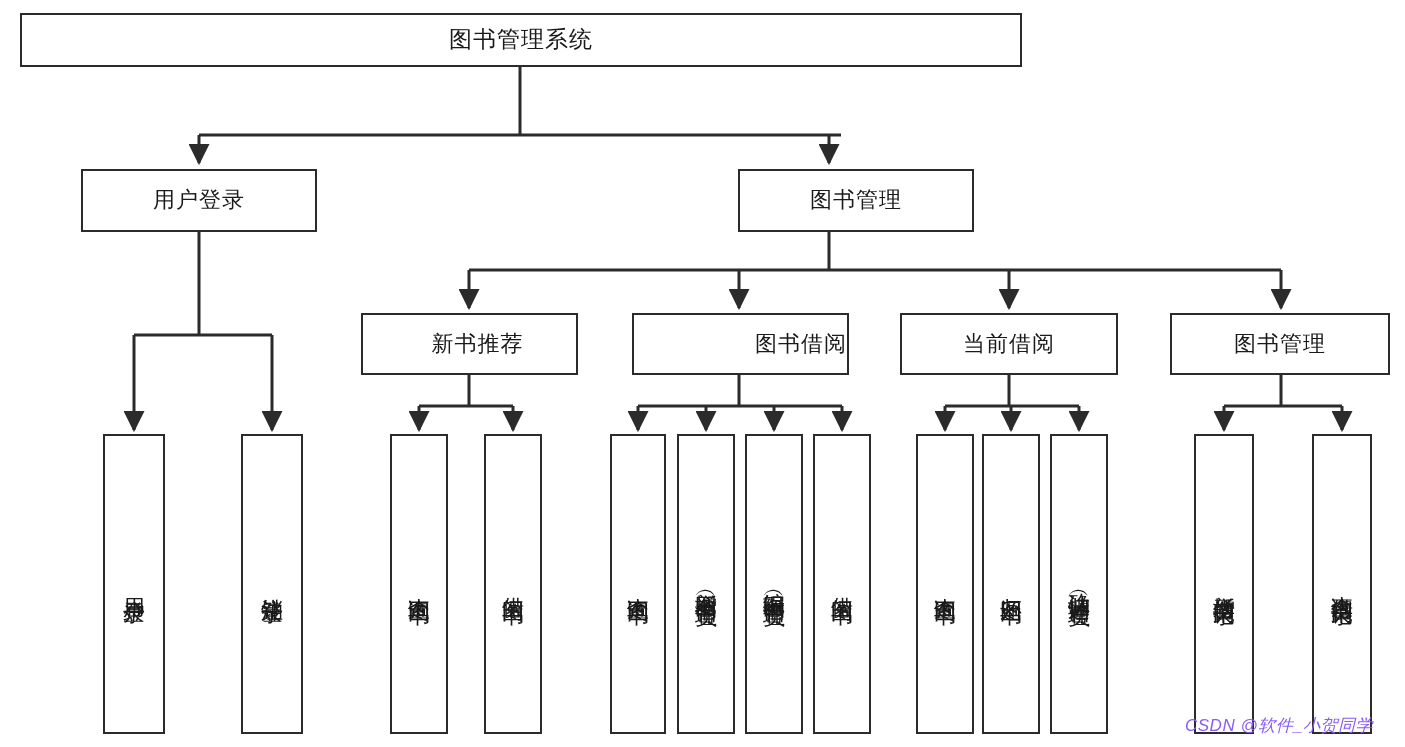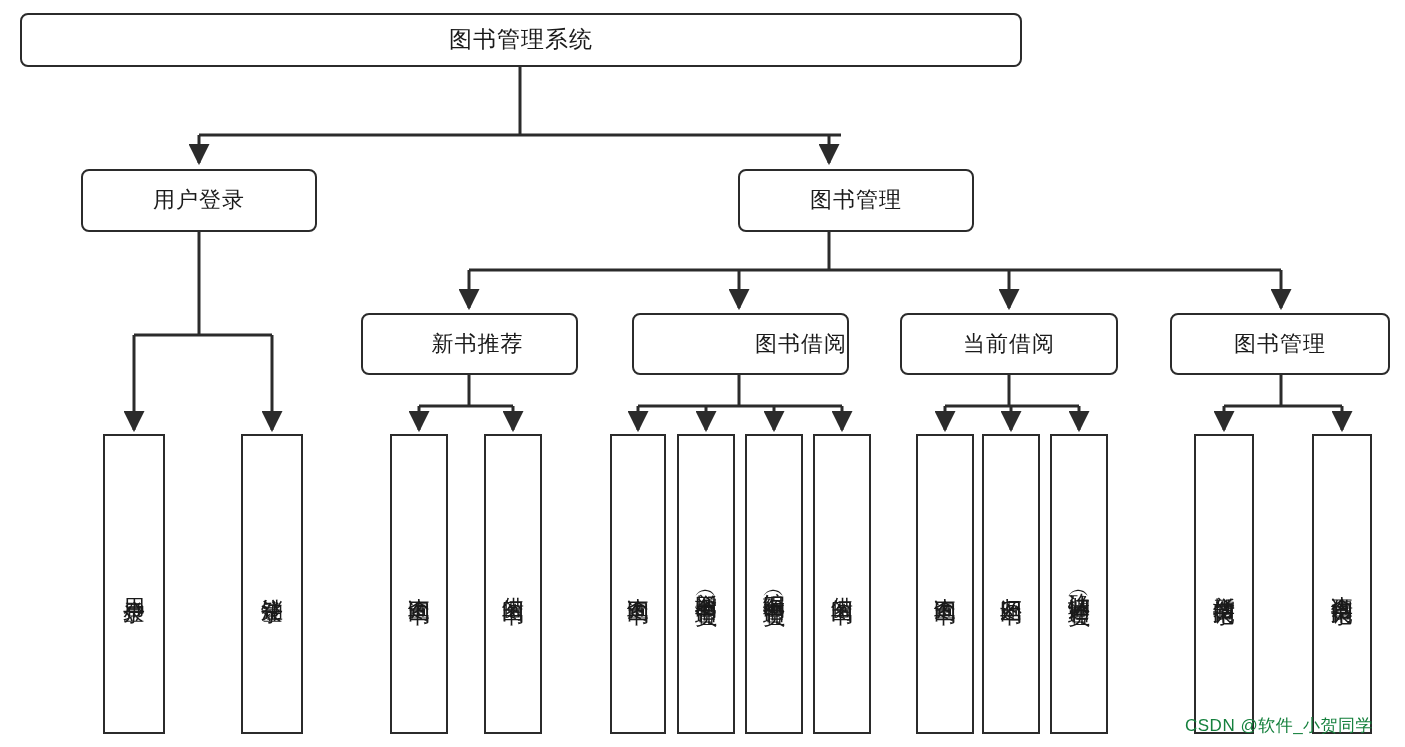--- a/index.html
+++ b/index.html
@@ -31,42 +31,42 @@
     border: 2px solid #2b2b2b;
     display: flex;
     align-items: center;
     justify-content: center;
     color: #1a1a1a;
   }
   .node.horizontal {
     font-size: 22px;
     letter-spacing: 1px;
     line-height: 1.1;
-    border-radius: 8px;
   }
   .node.vertical {
     writing-mode: vertical-rl;
     text-orientation: upright;
     font-size: 22px;
     line-height: 1.18;
     letter-spacing: 2px;
     padding: 4px 0;
     text-align: center;
   }
   .node.root {
     font-size: 23px;
   }
   .watermark {
     position: absolute;
     left: 1185px;
     top: 714px;
     font-size: 17px;
-    color: #15803d;
+    color: #8b5cf6;
     white-space: nowrap;
     letter-spacing: 0.5px;
+    font-style: italic;
   }
 </style>
 </head>
 <body>
 
 <div id="canvas">
 
   <svg id="wires" viewBox="0 0 1405 747" xmlns="http://www.w3.org/2000/svg">
     <defs>
       <marker id="arrow" viewBox="0 0 10 10" refX="9" refY="5" markerWidth="7" markerHeight="7" orient="auto-start-reverse">

